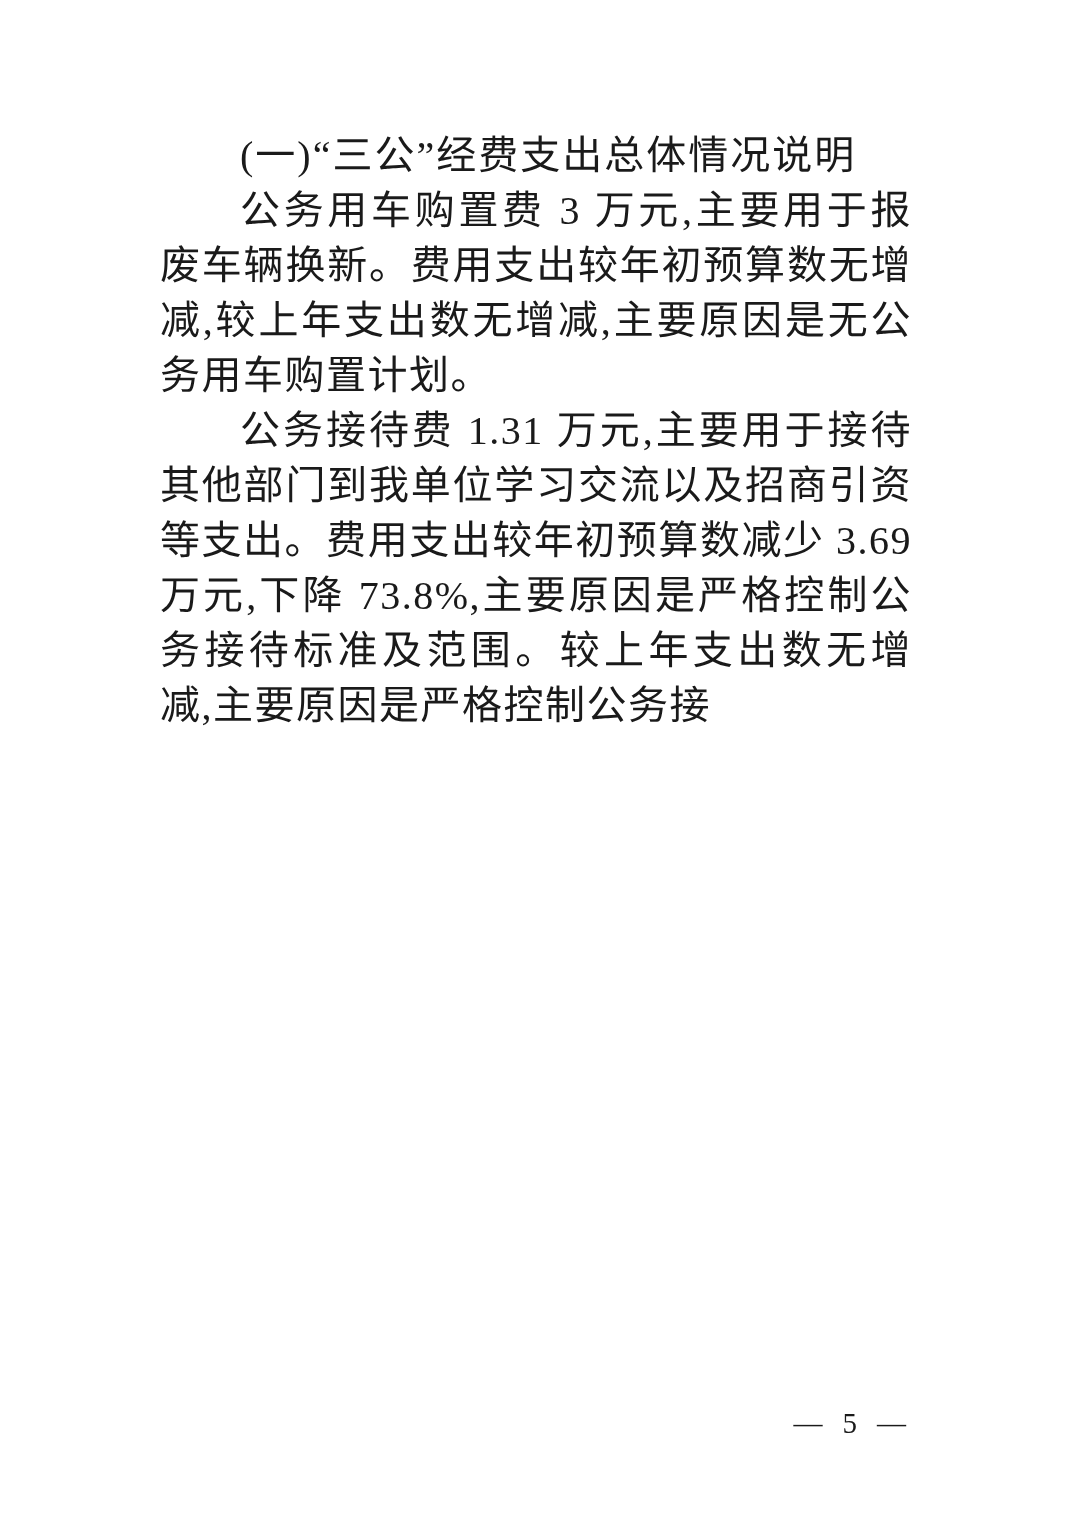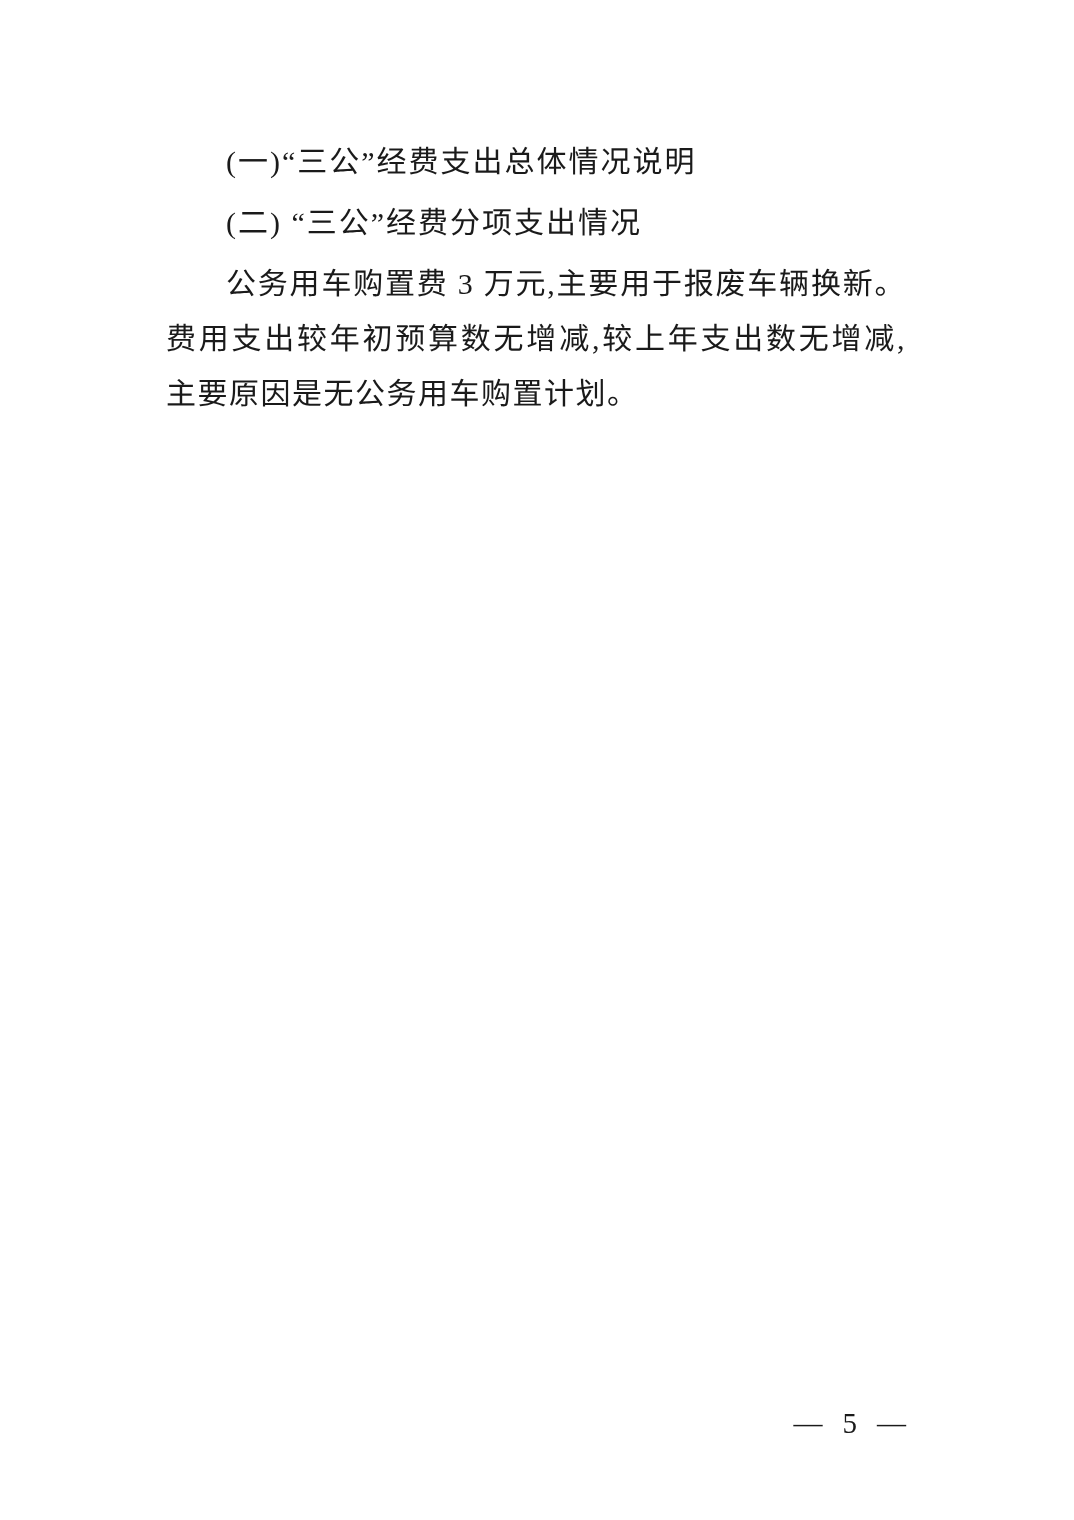--- a/index.html
+++ b/index.html
@@ -16,22 +16,22 @@
     position: relative;
     width: 1074px;
     height: 1520px;
     box-sizing: border-box;
     background: #ffffff;
     color: #1a1a1a;
     padding: 128px 162px 0 160px;
     font-family: "Liberation Serif", "DejaVu Serif", serif;
   }
   .doc-body p {
-    margin: 6px;
-    font-size: 30px;
+    margin: 0;
+    font-size: 40px;
     line-height: 55px;
     text-indent: 2em;
     letter-spacing: 1.5px;
     text-align: justify;
     text-justify: inter-character;
     word-break: break-all;
   }
   .doc-body p.heading {
     text-align: left;
     letter-spacing: 2px;
@@ -55,20 +55,20 @@
     display: inline-block;
     margin: 0 14px;
   }
 </style>
 </head>
 <body>
 
 <div class="page">
   <div class="doc-body">
     <p class="heading">(一)“三公”经费支出总体情况说明</p>
-    <p class="heading">(二) “三公”经费分项支出情况</p>
     <p>公务用车购置费 3 万元,主要用于报废车辆换新。费用支出较年初预算数无增减,较上年支出数无增减,主要原因是无公务用车购置计划。</p>
+    <p>公务接待费 1.31 万元,主要用于接待其他部门到我单位学习交流以及招商引资等支出。费用支出较年初预算数减少 3.69 万元,下降 73.8%,主要原因是严格控制公务接待标准及范围。较上年支出数无增减,主要原因是严格控制公务接</p>
   </div>
 
   <div class="footer">
     <span class="dash">—</span><span class="num">5</span><span class="dash">—</span>
   </div>
 </div>
 
 </body></html>

